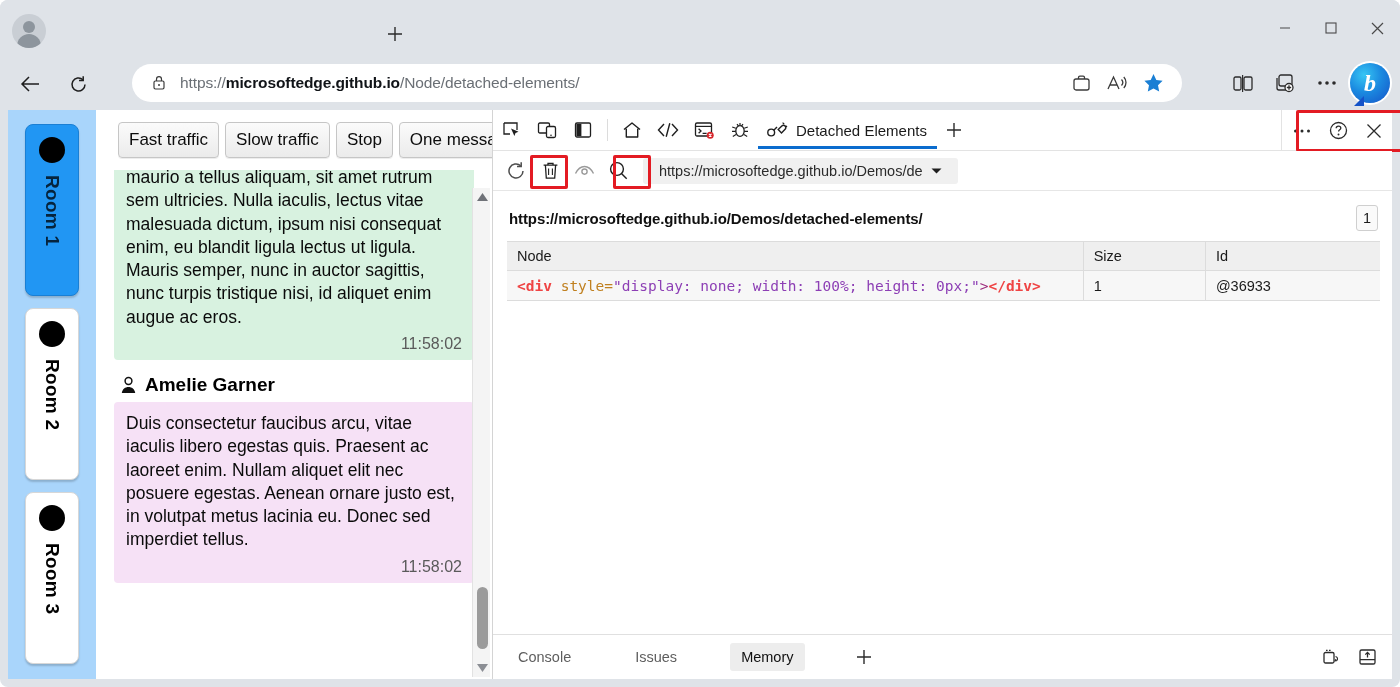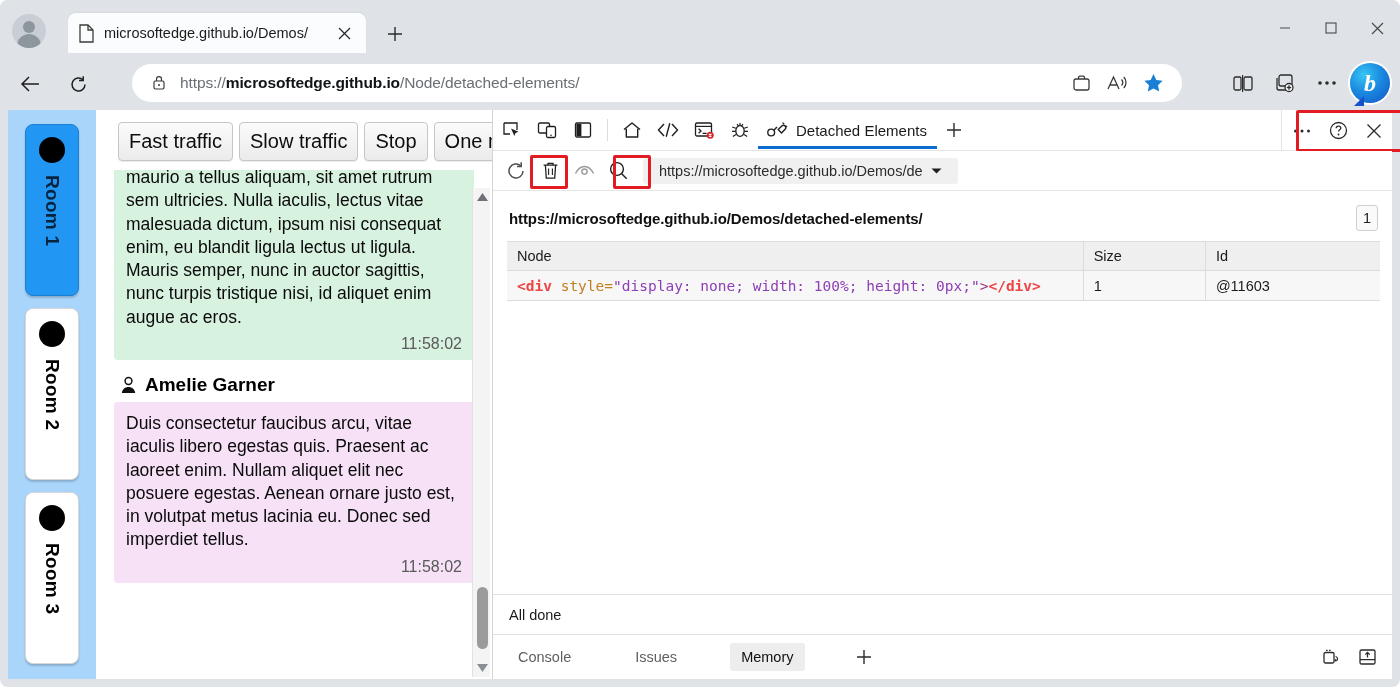--- a/index.html
+++ b/index.html
@@ -139,21 +139,21 @@
     position: absolute; left: 88px; top: 0; width: 396px; height: 569px;
     background: #fff;
   }
   .chat-toolbar {
     position: absolute; left: 0; top: 12px; width: 396px; height: 44px;
     display: flex; gap: 6px; padding-left: 22px; align-items: flex-start;
   }
   .cbtn {
     background: linear-gradient(#fbfbfb,#ebebeb);
     border: 1px solid #c6c6c6; border-radius: 4px;
-    padding: 7px 10px; font-size: 20px; color: #0d0d0d;
+    padding: 7px 10px; font-size: 17px; color: #0d0d0d;
     font-family: "Liberation Sans", sans-serif;
     box-shadow: 0 1px 0 rgba(0,0,0,.07);
     white-space: nowrap;
   }
   .messages {
     position: absolute; left: 18px; top: 60px; width: 360px; height: 634px;
     overflow: hidden;
   }
   .bubble {
     border-radius: 4px; padding: 10px 12px 6px 12px;
@@ -295,34 +295,20 @@
 
 <div class="app">
 
   <div class="chrome-top">
 
     <div class="profile-avatar">
       <div class="head"></div>
         <div class="body"></div>
     </div>
 
-    <div class="tab">
-      <span class="tab-favicon">
-        <svg width="17" height="19" viewBox="0 0 17 19">
-            <path d="M2 1h8l5 5v12H2z" fill="none" stroke="#3b3b3b" stroke-width="1.3"></path>
-            <path d="M10 1v5h5" fill="none" stroke="#3b3b3b" stroke-width="1.3"></path>
-          </svg>
-      </span>
-      <span class="tab-title">microsoftedge.github.io/Demos/</span>
-      <span class="tab-close">
-        <svg width="13" height="13" viewBox="0 0 13 13">
-            <path d="M1 1l11 11M12 1L1 12" stroke="#2b2b2b" stroke-width="1.3" fill="none"></path>
-          </svg>
-      </span>
-    </div>
 
     <div class="tab-new">
       <svg width="16" height="16" viewBox="0 0 16 16">
           <path d="M8 1v14M1 8h14" stroke="#2b2b2b" stroke-width="1.4"></path>
         </svg>
     </div>
 
     <div class="wincontrols">
       <span class="wc">
         <svg width="12" height="12" viewBox="0 0 12 12">
@@ -622,29 +608,26 @@
           <tr>
             <th>Node</th>
             <th>Size</th>
             <th>Id</th>
           </tr>
         </thead>
         <tbody>
           <tr>
             <td class="node-cell"><span class="tok-tag">&lt;div</span><span class="tok-attr"> style=</span><span class="tok-val">"display: none; width: 100%; height: 0px;"</span><span class="tok-punc">&gt;</span><span class="tok-tag">&lt;/div&gt;</span></td>
             <td>1</td>
-            <td>@11603</td>
+            <td>@36933</td>
           </tr>
         </tbody>
       </table>
     </div>
 
-    <div class="dt-status">
-      <span>All done</span>
-    </div>
 
     <div class="dt-drawer-tabs">
       <span class="drawer-tab">Console</span>
       <span class="drawer-tab">Issues</span>
       <span class="drawer-tab active">Memory</span>
       <span class="dt-plus">
         <svg width="16" height="16" viewBox="0 0 16 16">
             <path d="M8 1v14M1 8h14" stroke="#2b2b2b" stroke-width="1.4"></path>
           </svg>
       </span>

